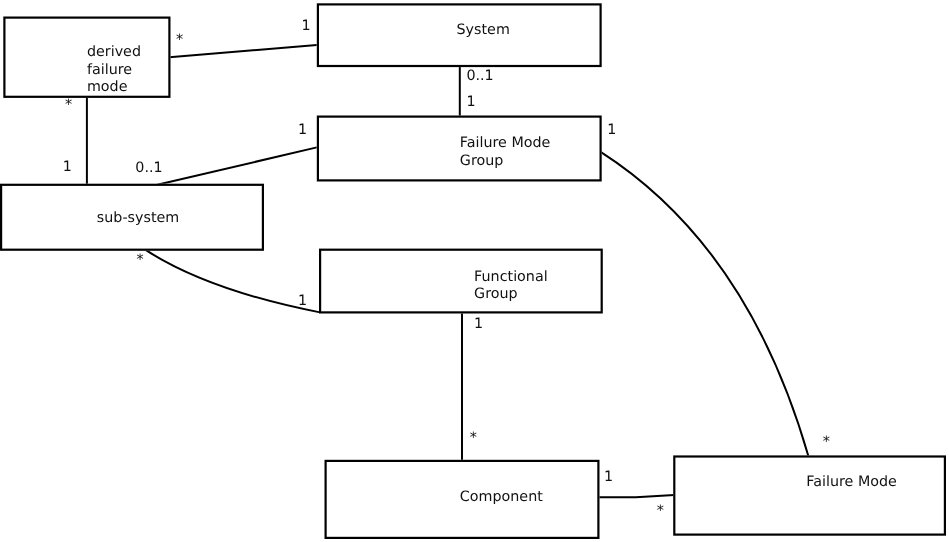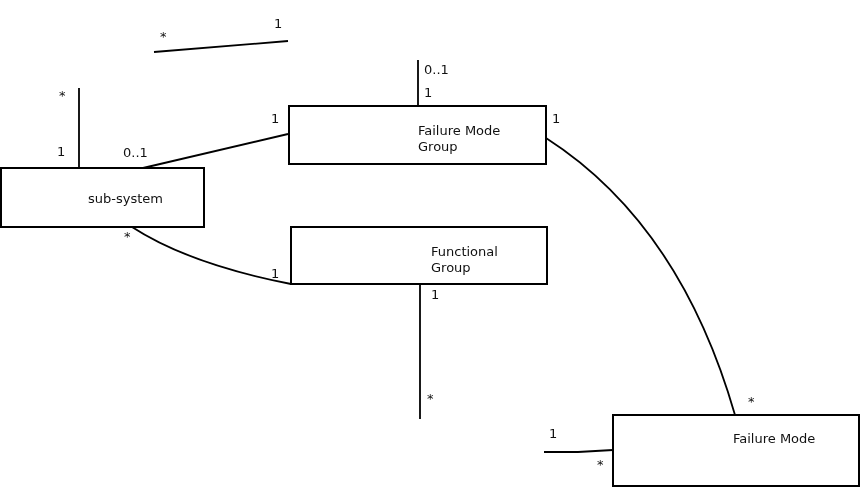--- a/index.html
+++ b/index.html
@@ -51,36 +51,47 @@
     <path d="M 154 52 L 288 41"></path>
     <path d="M 79 88 L 79 168"></path>
     <path d="M 418 60 L 418 106"></path>
     <path d="M 288 134 L 143 168"></path>
     <path d="M 132 227 Q 189 264 291 284"></path>
     <path d="M 420 284 L 420 419"></path>
     <path d="M 544 452 L 578 452 L 613 450"></path>
     <path d="M 546 138 Q 680 224 735 415"></path>
   </svg>
 
+  <div class="node" style="left:3px; top:15px; width:152px; height:74px;">
+    <span class="node-label" style="left:74px; top:23px;">derived
+failure
+mode</span>
+  </div>
 
+  <div class="node" style="left:288px; top:3px; width:259px; height:58px;">
+    <span class="node-label" style="left:125px; top:15px;">System</span>
+  </div>
 
   <div class="node" style="left:288px; top:105px; width:259px; height:60px;">
     <span class="node-label" style="left:128px; top:16px;">Failure Mode
 Group</span>
   </div>
 
-  <div class="node" style="left:0px; top:167px; width:205px; height:61px;">
+  <div class="node" style="left:0px; top:167px; width:240px; height:61px;">
     <span class="node-label" style="left:86px; top:22px;">sub-system</span>
   </div>
 
   <div class="node" style="left:290px; top:226px; width:258px; height:59px;">
     <span class="node-label" style="left:128px; top:16px;margin-left:11px;">Functional
 Group</span>
   </div>
 
+  <div class="node" style="left:295px; top:418px; width:250px; height:72px;">
+    <span class="node-label" style="left:121px; top:24px;">Component</span>
+  </div>
 
   <div class="node" style="left:612px; top:414px; width:248px; height:73px;">
     <span class="node-label" style="left:119px; top:15px;">Failure Mode</span>
   </div>
 
   <span class="mult" style="left:160px; top:30px;">*</span>
   <span class="mult" style="left:274px; top:17px;">1</span>
 
   <span class="mult" style="left:59px; top:89px;">*</span>
   <span class="mult" style="left:57px; top:145px;">1</span>

